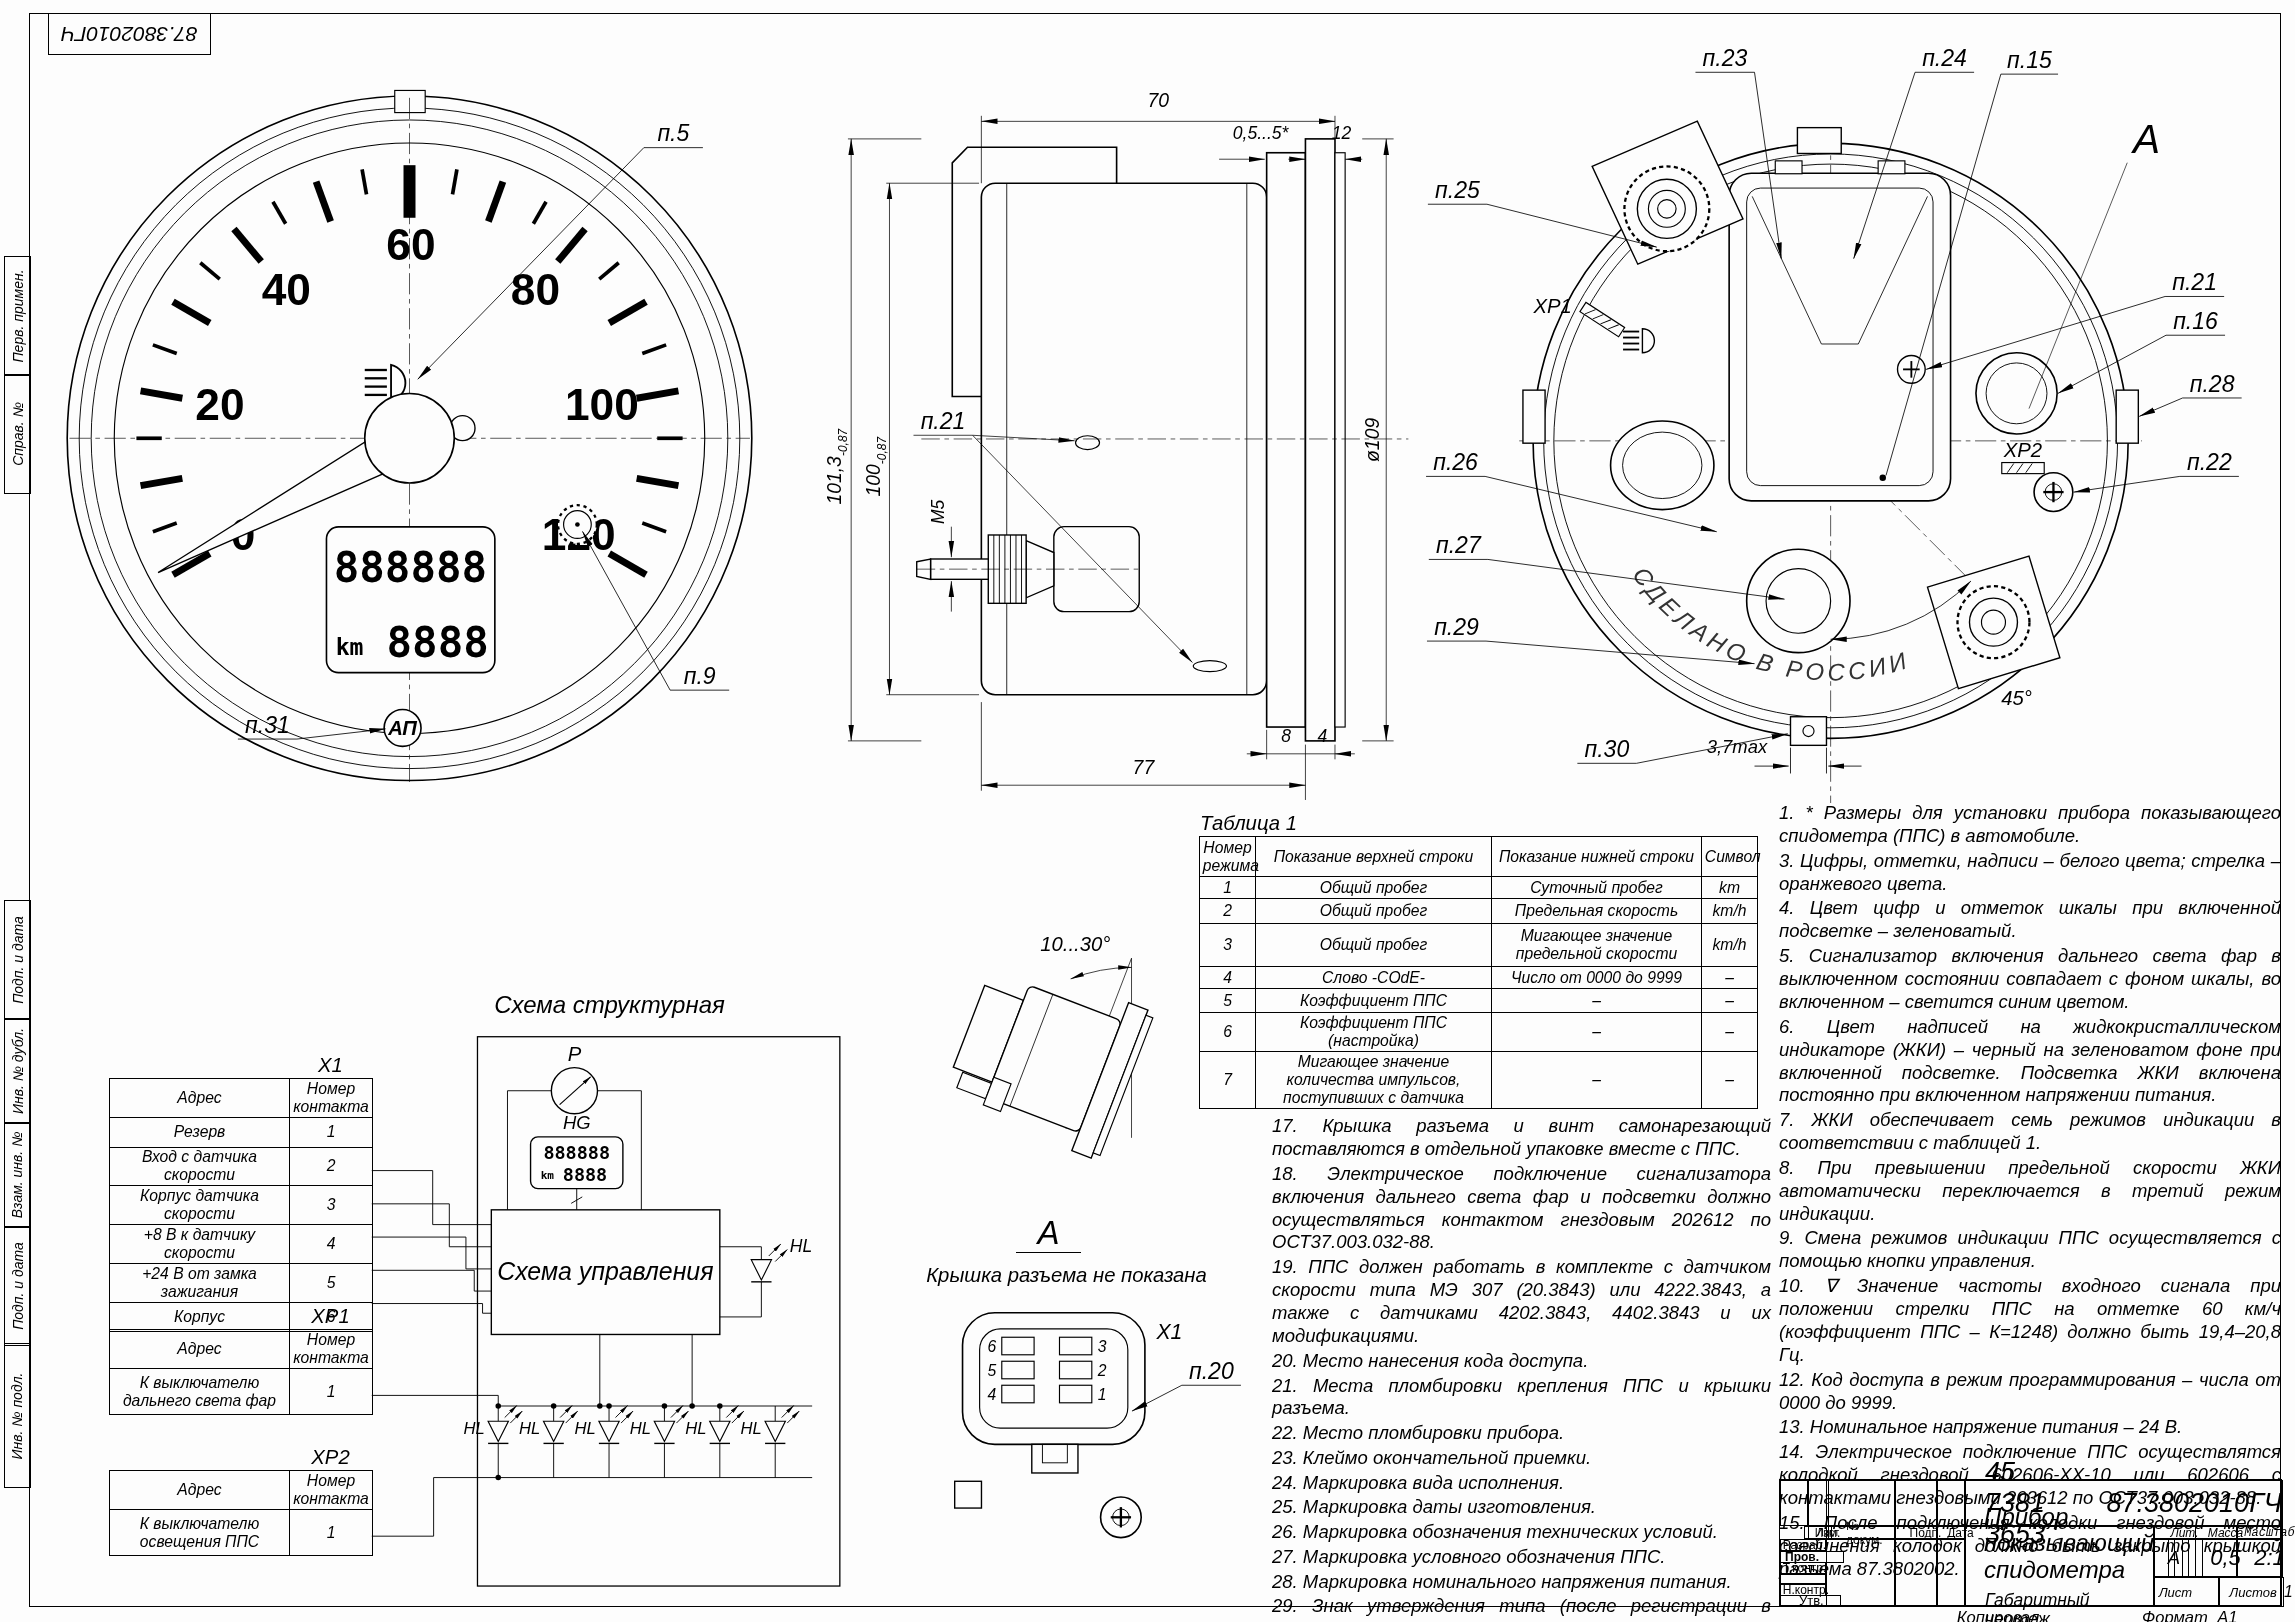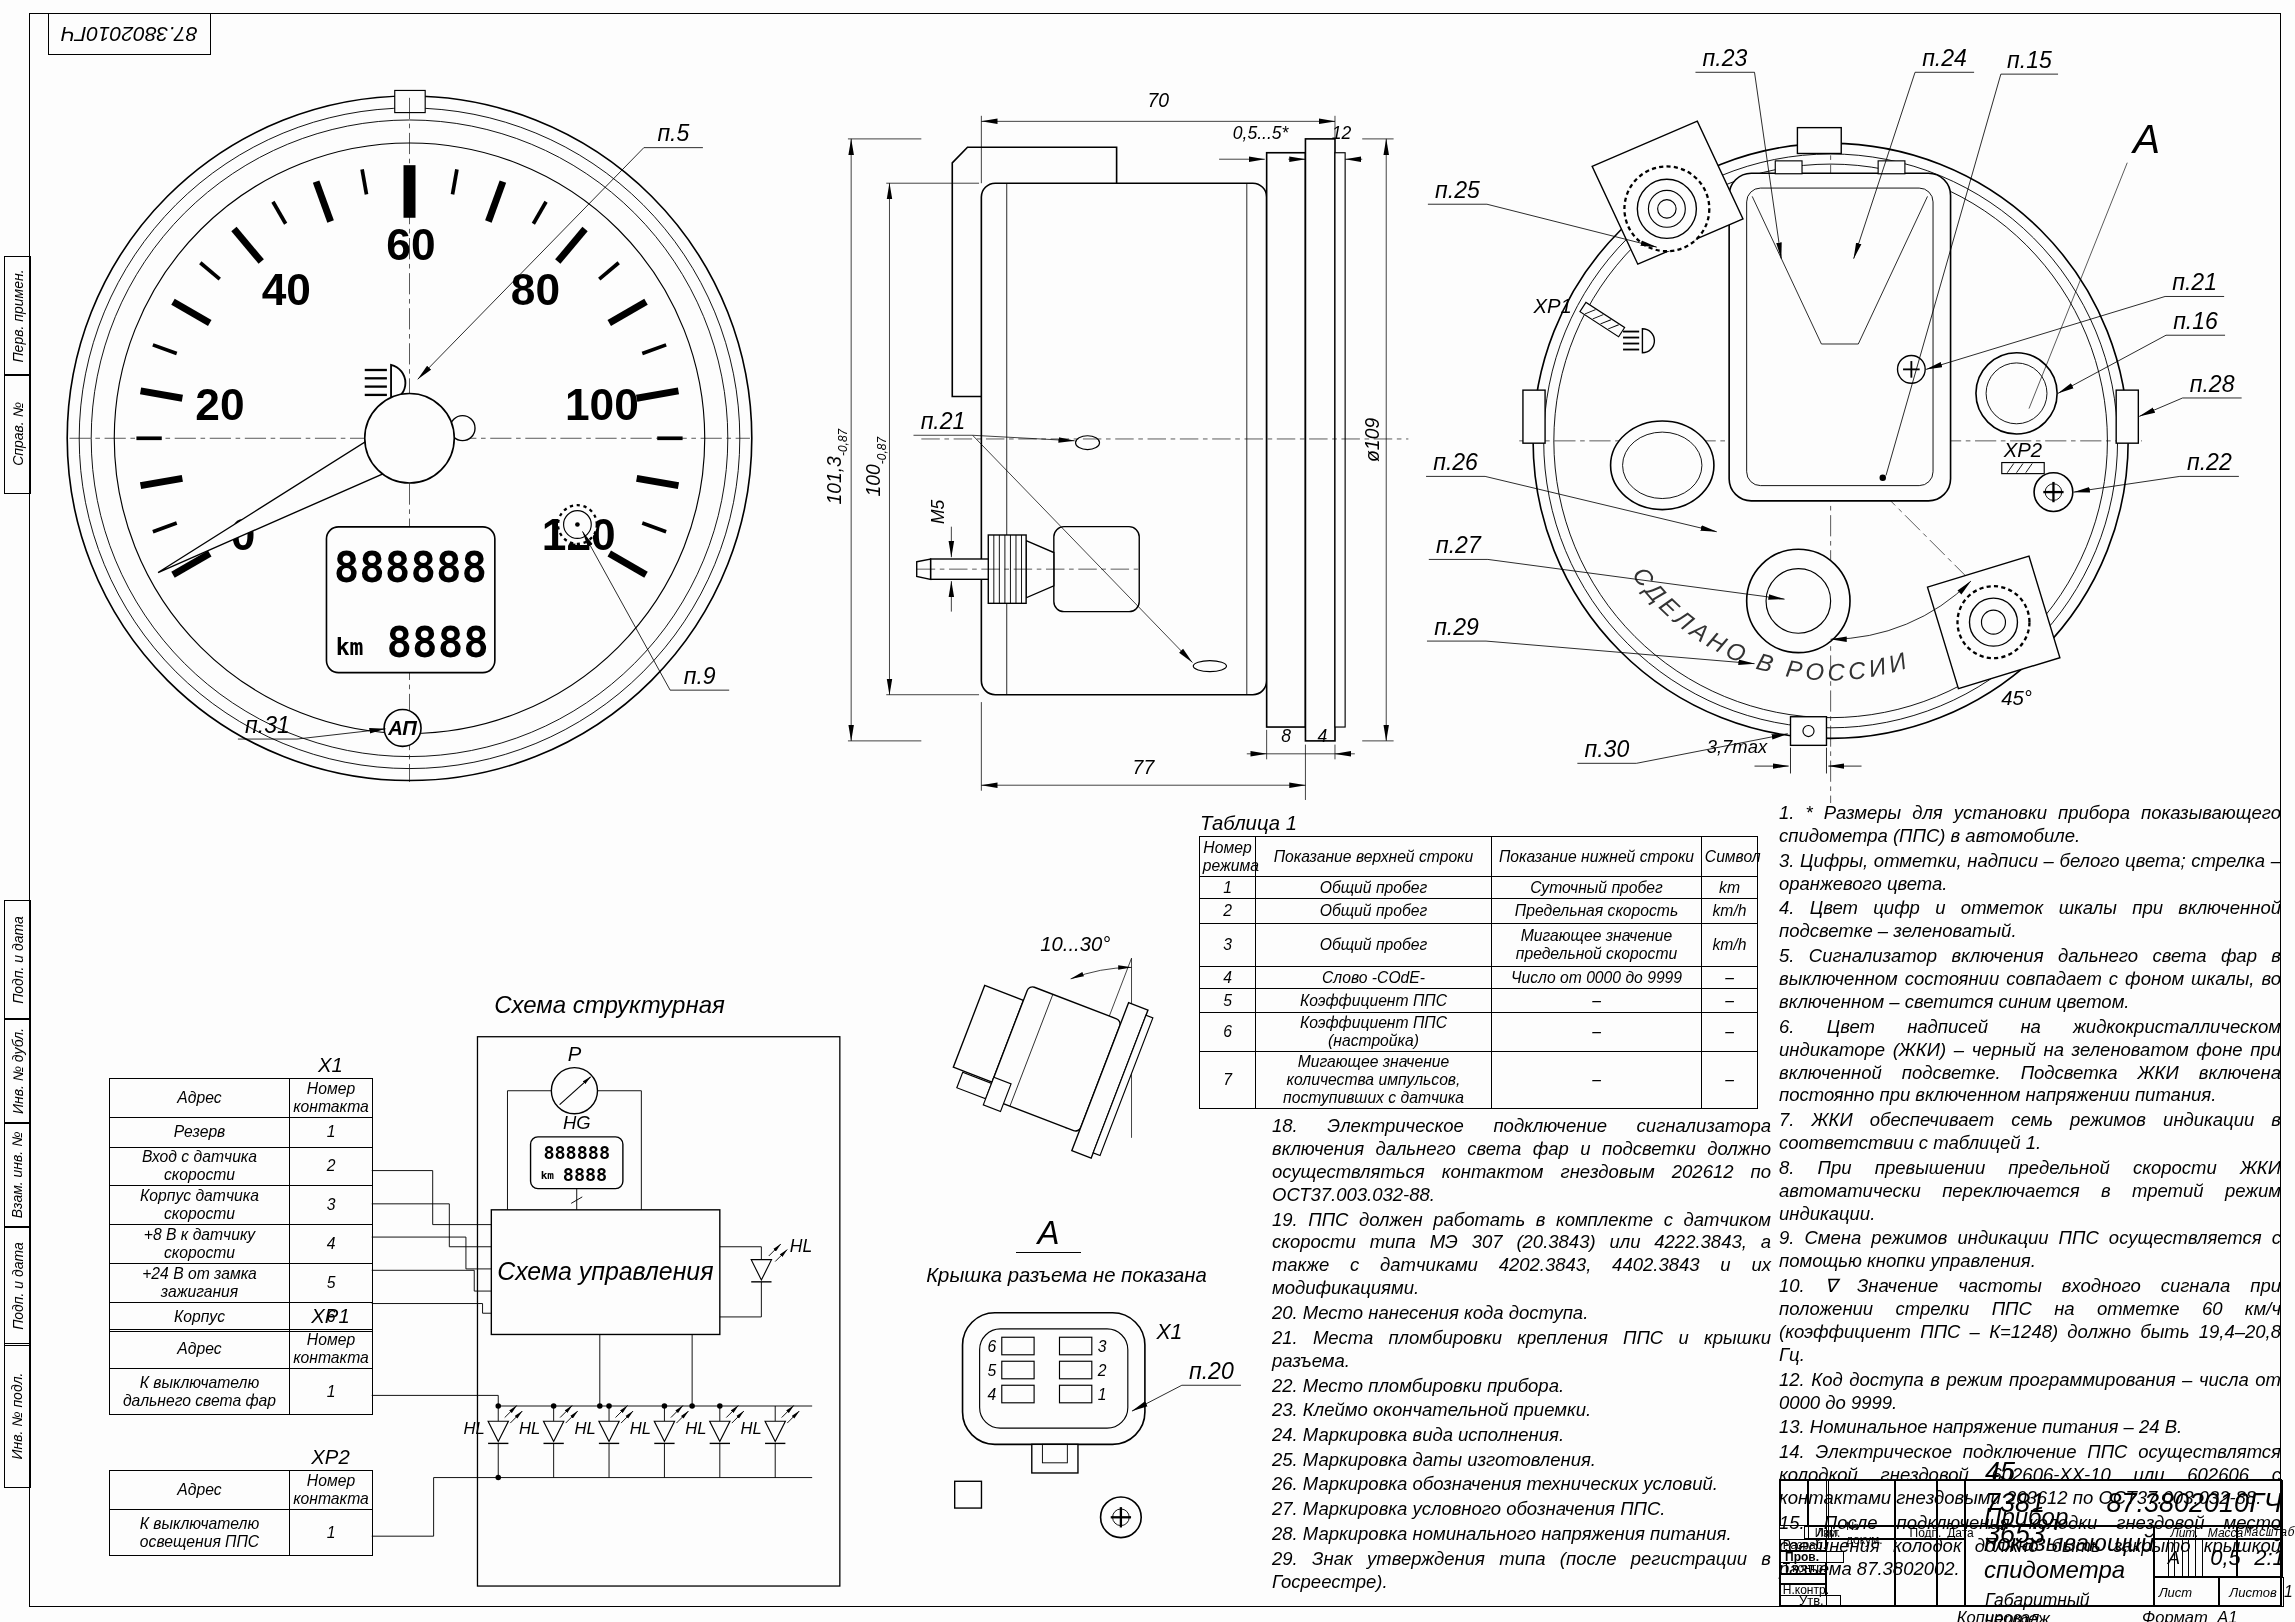--- a/index.html
+++ b/index.html
@@ -441,20 +441,21 @@
     <div class="note">9. Смена режимов индикации ППС осуществляется с помощью кнопки управления.</div>
     <div class="note">10. ∇ Значение частоты входного сигнала при положении стрелки ППС на отметке 60 км/ч (коэффициент ППС – К=1248) должно быть 19,4–20,8 Гц.</div>
     <div class="note">12. Код доступа в режим программирования – числа от 0000 до 9999.</div>
     <div class="note">13. Номинальное напряжение питания – 24 В.</div>
     <div class="note">14. Электрическое подключение ППС осуществлятся колодкой гнездовой 602606-ХХ-10 или 602606 с контактами гнездовыми 203612 по ОСТ37.003.032-88.</div>
     <div class="note">15. После подключения колодки гнездовой место соединения колодок должно быть закрыто крышкой разъема 87.3802002.</div>
 
   </div>
 
   <div class="abs" style="left:1272px;top:1115px;width:499px;">
+    <div class="note">17. Крышка разъема и винт самонарезающий поставляются в отдельной упаковке вместе с ППС.</div>
     <div class="note">18. Электрическое подключение сигнализатора включения дальнего света фар и подсветки должно осуществляться контактом гнездовым 202612 по ОСТ37.003.032-88.</div>
     <div class="note">19. ППС должен работать в комплекте с датчиком скорости типа МЭ 307 (20.3843) или 4222.3843, а также с датчиками 4202.3843, 4402.3843 и их модификациями.</div>
     <div class="note">20. Место нанесения кода доступа.</div>
     <div class="note">21. Места пломбировки крепления ППС и крышки разъема.</div>
     <div class="note">22. Место пломбировки прибора.</div>
     <div class="note">23. Клеймо окончательной приемки.</div>
     <div class="note">24. Маркировка вида исполнения.</div>
     <div class="note">25. Маркировка даты изготовления.</div>
     <div class="note">26. Маркировка обозначения технических условий.</div>
     <div class="note">27. Маркировка условного обозначения ППС.</div>

